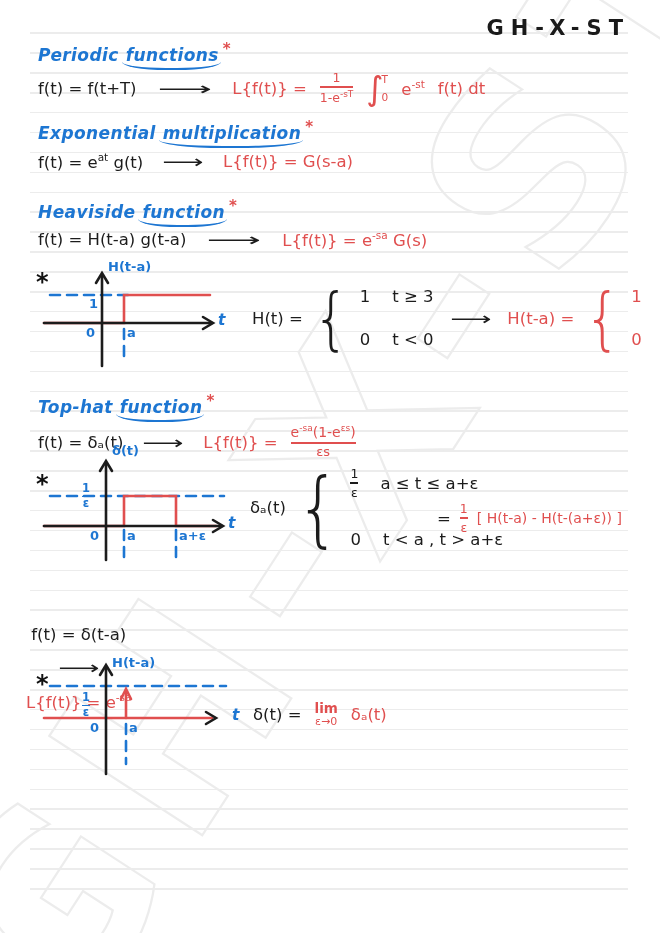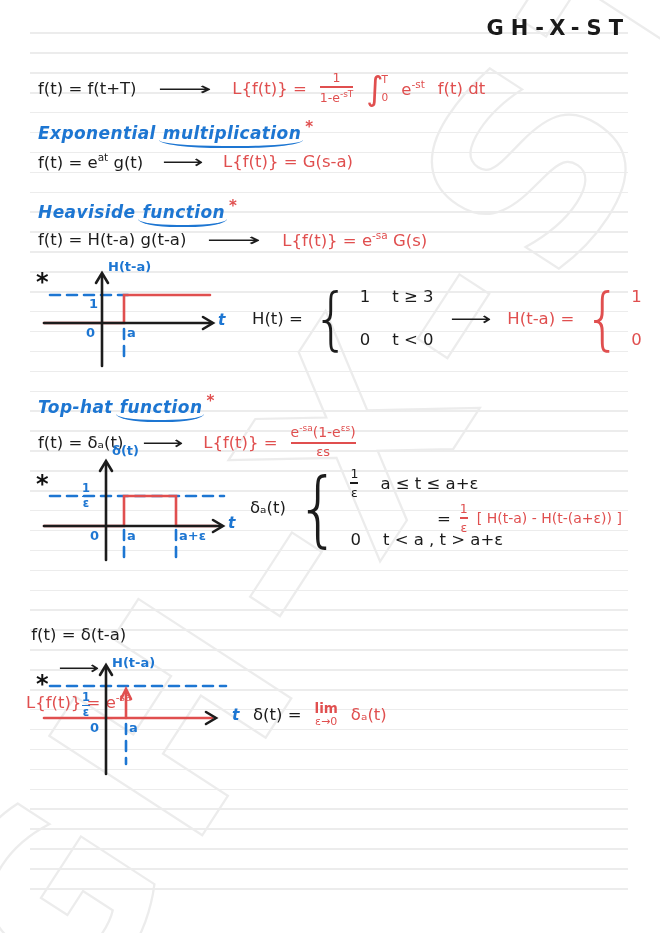--- a/index.html
+++ b/index.html
@@ -74,20 +74,23 @@
 
 <div class="page">
   <div class="rules"></div>
 
   <svg class="wm" width="660" height="933">
     <text x="350" y="560" text-anchor="middle" font-size="250" font-weight="bold" letter-spacing="26" fill="none" stroke="#ececec" stroke-width="2.2" transform="rotate(-57 330 466)">GH-X-ST</text>
   </svg>
 
   <div class="logo">GH-X-ST</div>
 
+  <div class="heading" style="left:38px; top:40px;">
+    <span class="w1">Periodic</span><span class="w2">functions</span><span class="star">*</span>
+  </div>
 
   <div class="row" style="left:38px; top:68px; height:40px;">
     <span>f(t) = f(t+T)</span>
     <span class="arrow">⟶</span>
     <span class="red">L{f(t)} =</span>
     <span class="frac red">
       <span class="fr-sm">1</span>
       <span class="bar"></span>
       <span class="fr-sm"><span>1-e</span><sup>-sT</sup></span>
     </span>

